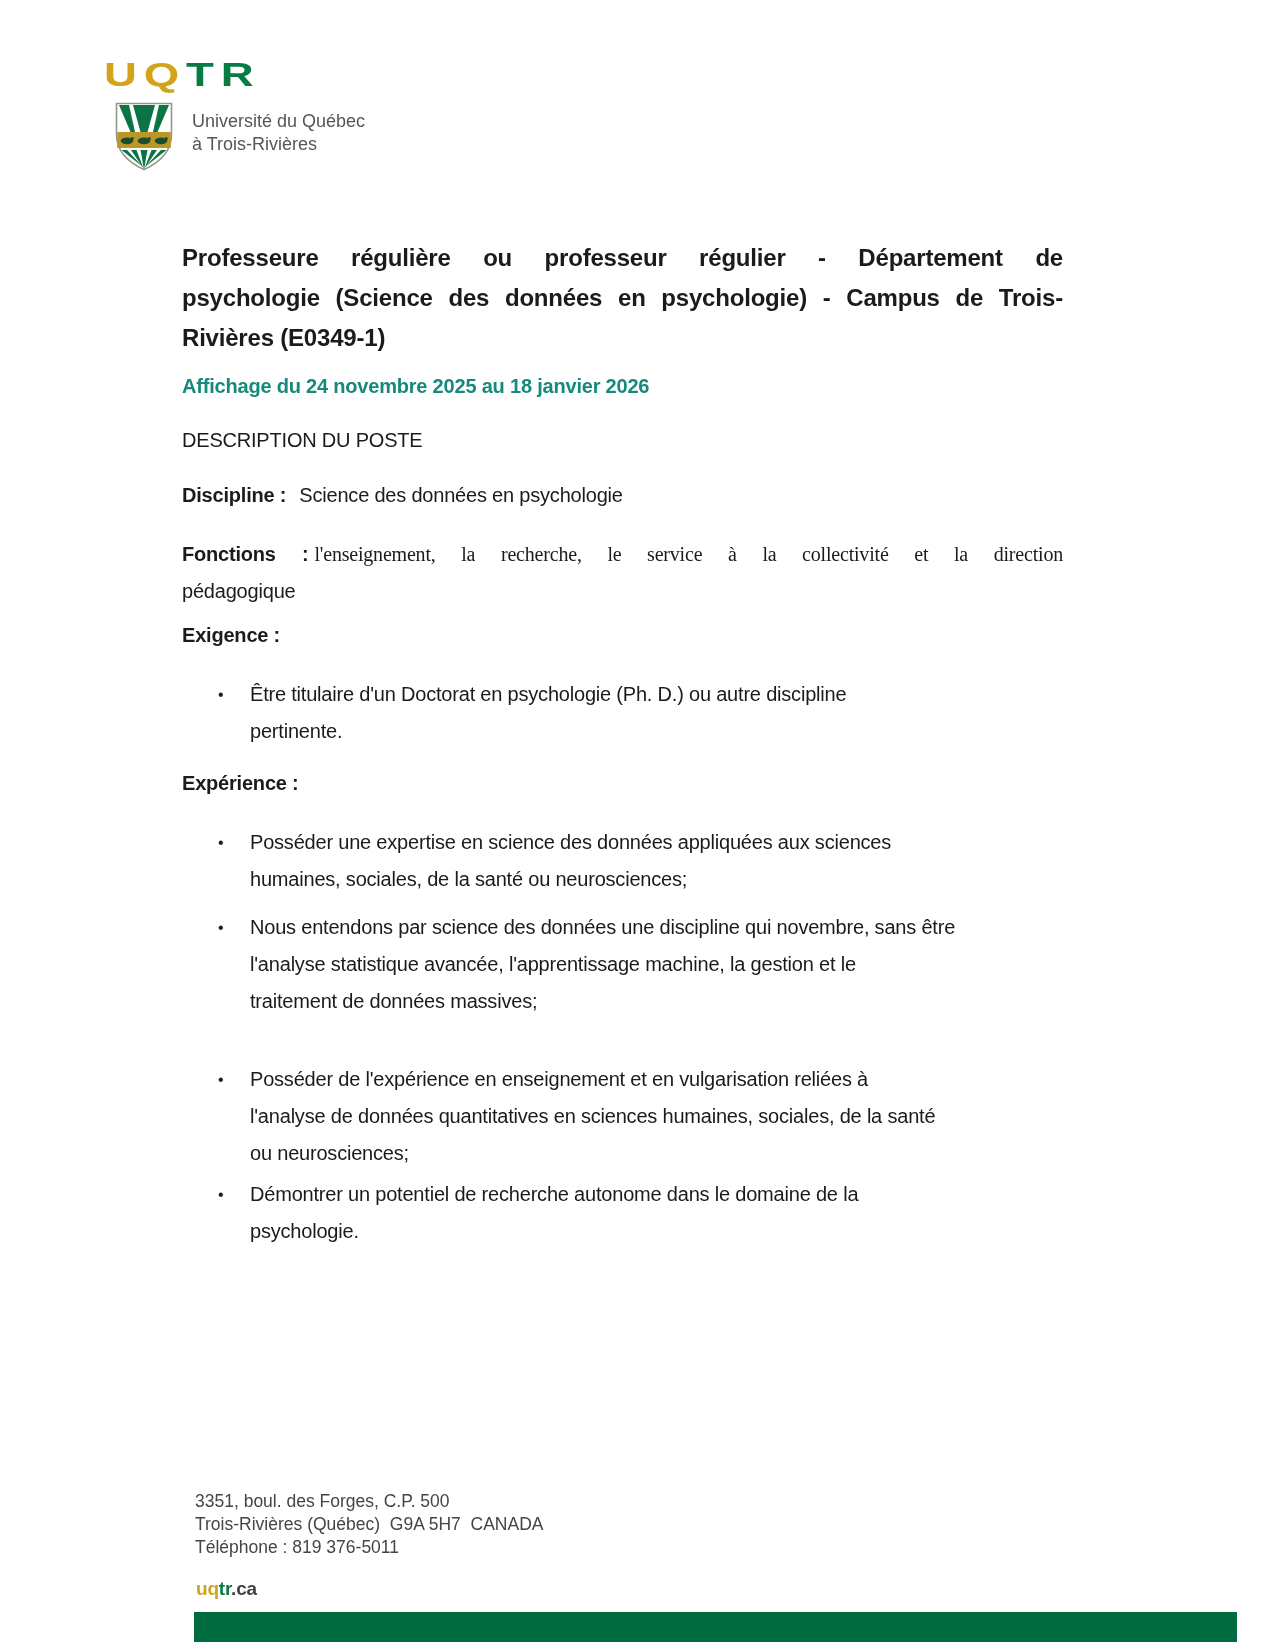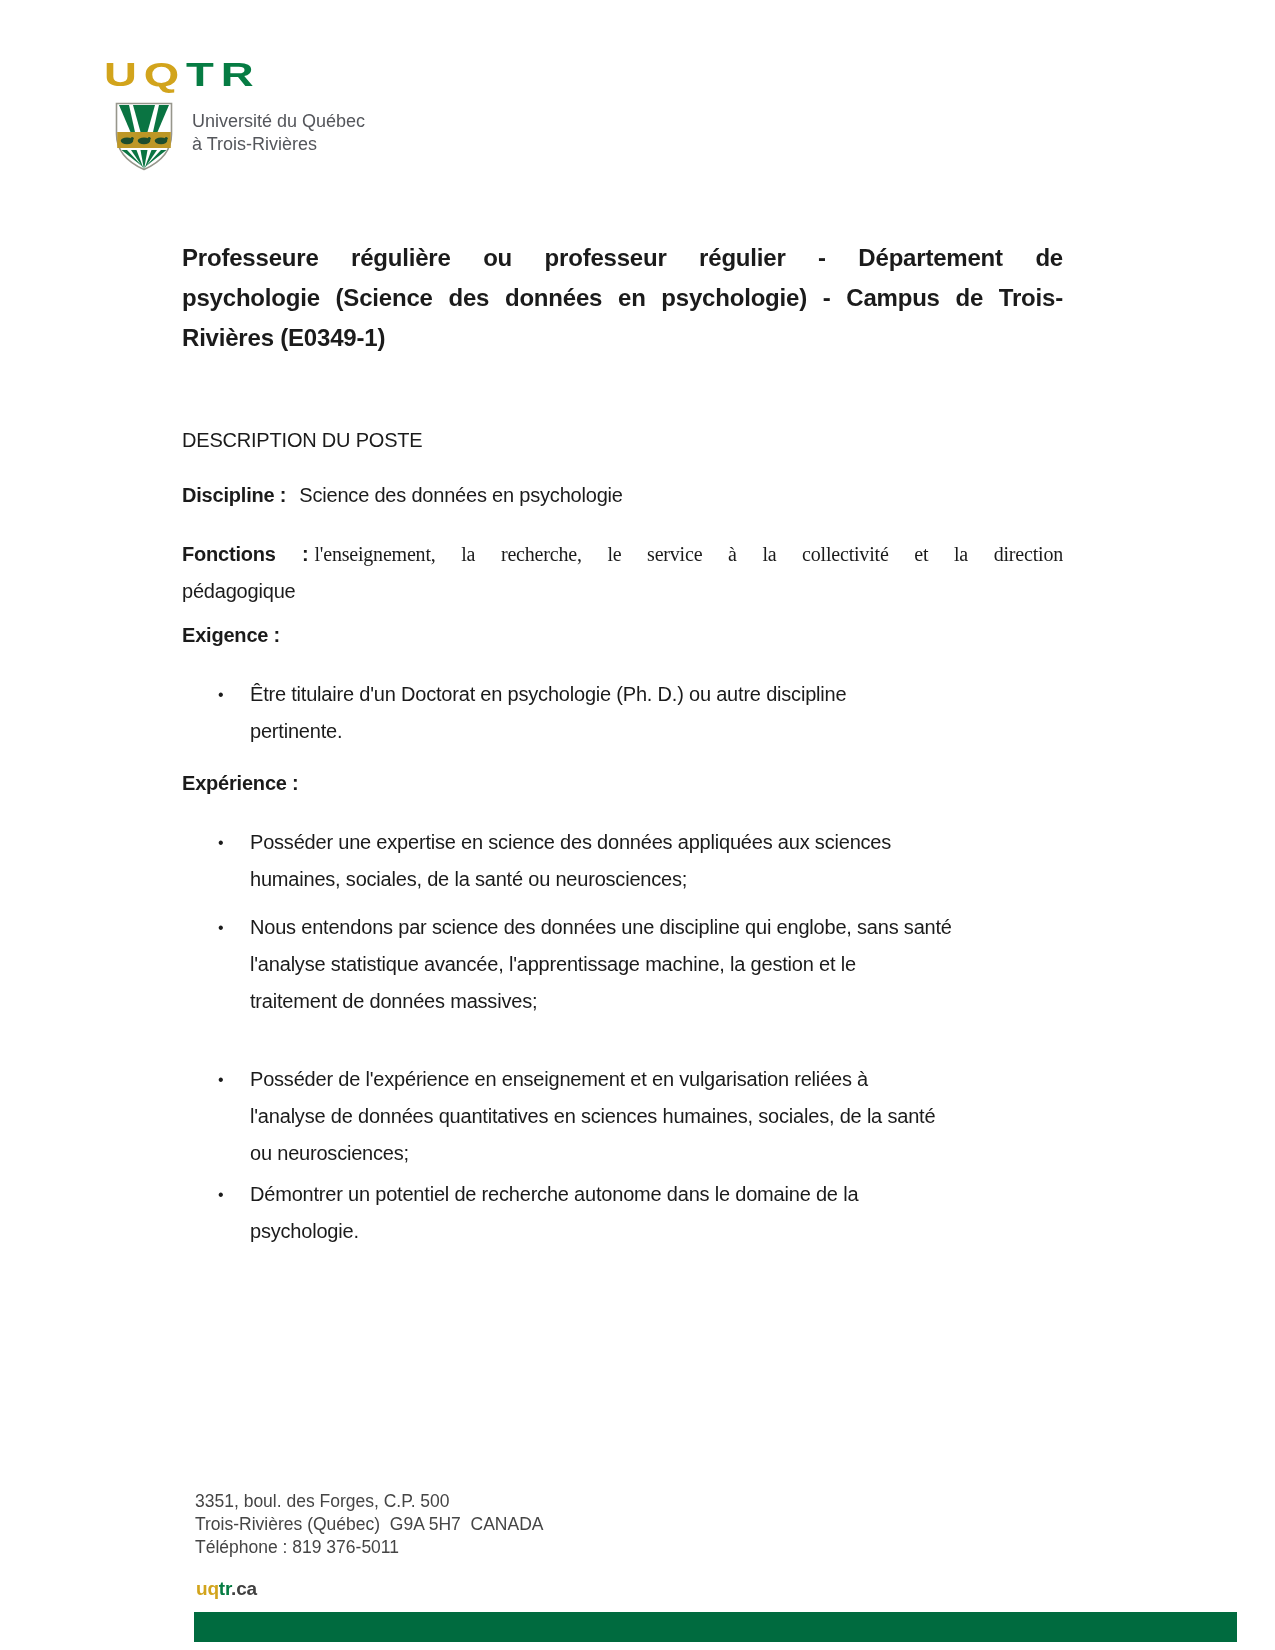--- a/index.html
+++ b/index.html
@@ -120,20 +120,21 @@
     </div>
 
   <div class="content">
 
     <div class="job-title">
         <div class="jl">Professeure régulière ou professeur régulier - Département de</div>
         <div class="jl">psychologie (Science des données en psychologie) - Campus de Trois-</div>
         <div>Rivières (E0349-1)</div>
       </div>
 
+    <div class="posting-period">Affichage du 24 novembre 2025 au 18 janvier 2026</div>
 
     <div class="section-heading">DESCRIPTION DU POSTE</div>
 
     <div class="discipline-line"><span class="bold">Discipline :</span><span class="val">Science des données en psychologie</span></div>
 
     <div class="fonctions-para">
       <div class="jl"><span class="bold">Fonctions :</span><span class="rest">l'enseignement, la recherche, le service à la collectivité et la direction</span></div>
       <div>pédagogique</div>
     </div>
 
@@ -153,21 +154,21 @@
       <span class="dot">•</span>
       <div class="btext">
           <div>Posséder une expertise en science des données appliquées aux sciences</div>
           <div>humaines, sociales, de la santé ou neurosciences;</div>
         </div>
     </div>
 
     <div class="bullet-item b-exp-2">
       <span class="dot">•</span>
       <div class="btext">
-          <div>Nous entendons par science des données une discipline qui englobe, sans santé</div>
+          <div>Nous entendons par science des données une discipline qui novembre, sans être</div>
           <div>l'analyse statistique avancée, l'apprentissage machine, la gestion et le</div>
           <div>traitement de données massives;</div>
         </div>
     </div>
 
     <div class="bullet-item b-exp-3">
       <span class="dot">•</span>
       <div class="btext">
           <div>Posséder de l'expérience en enseignement et en vulgarisation reliées à</div>
           <div>l'analyse de données quantitatives en sciences humaines, sociales, de la santé</div>

